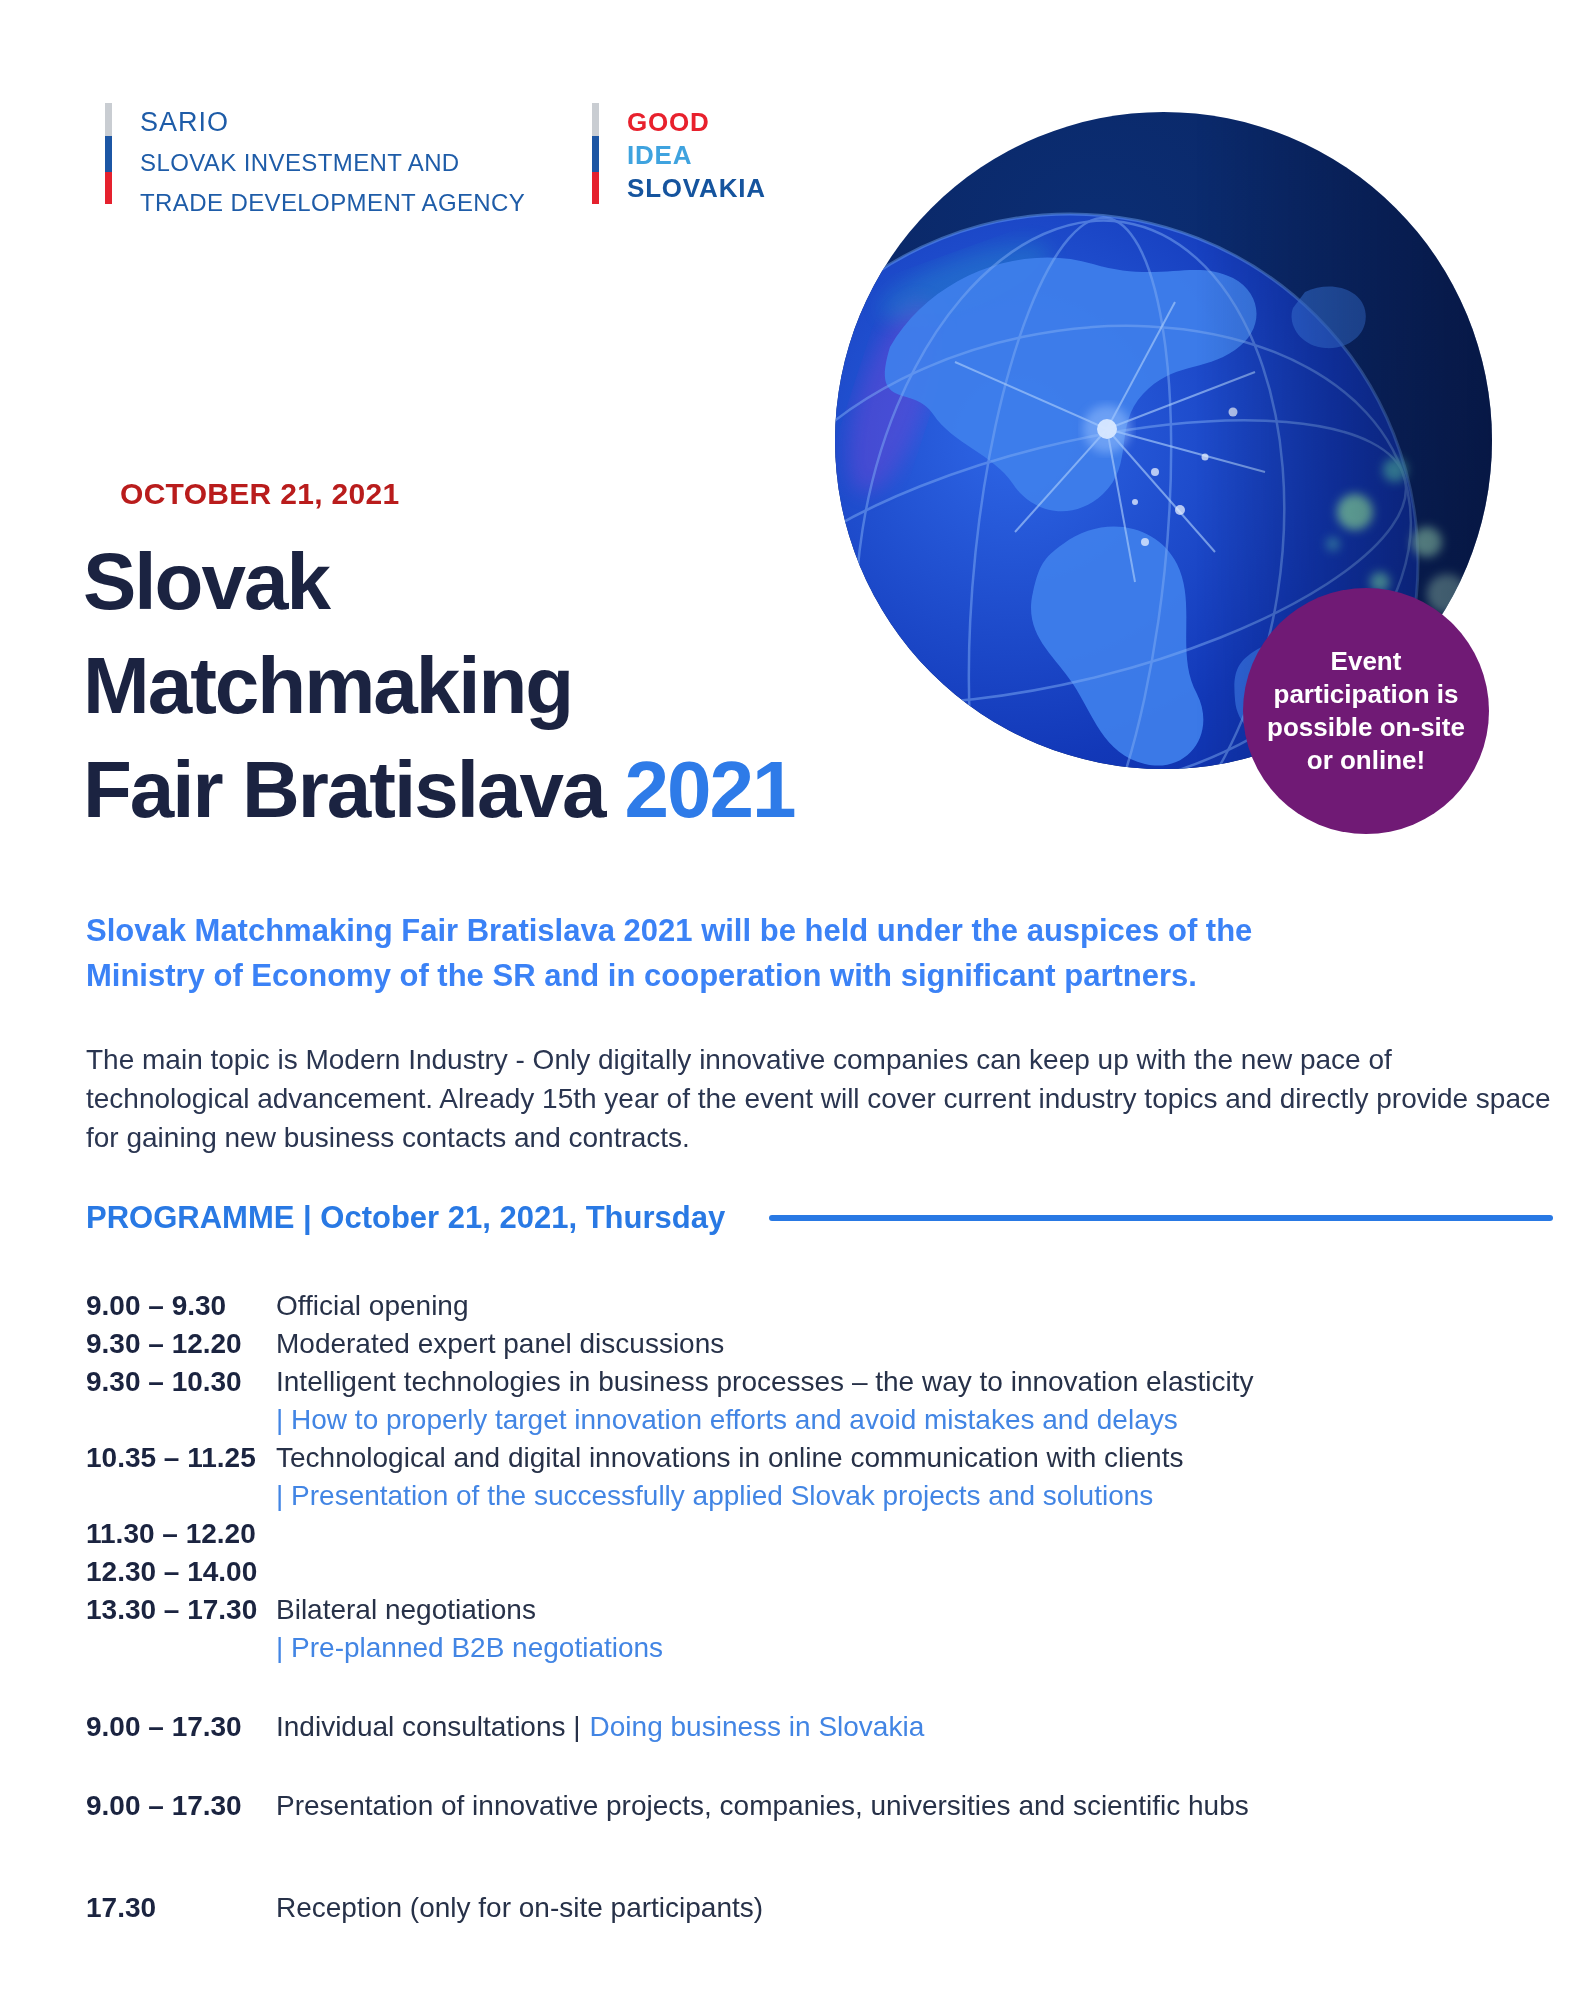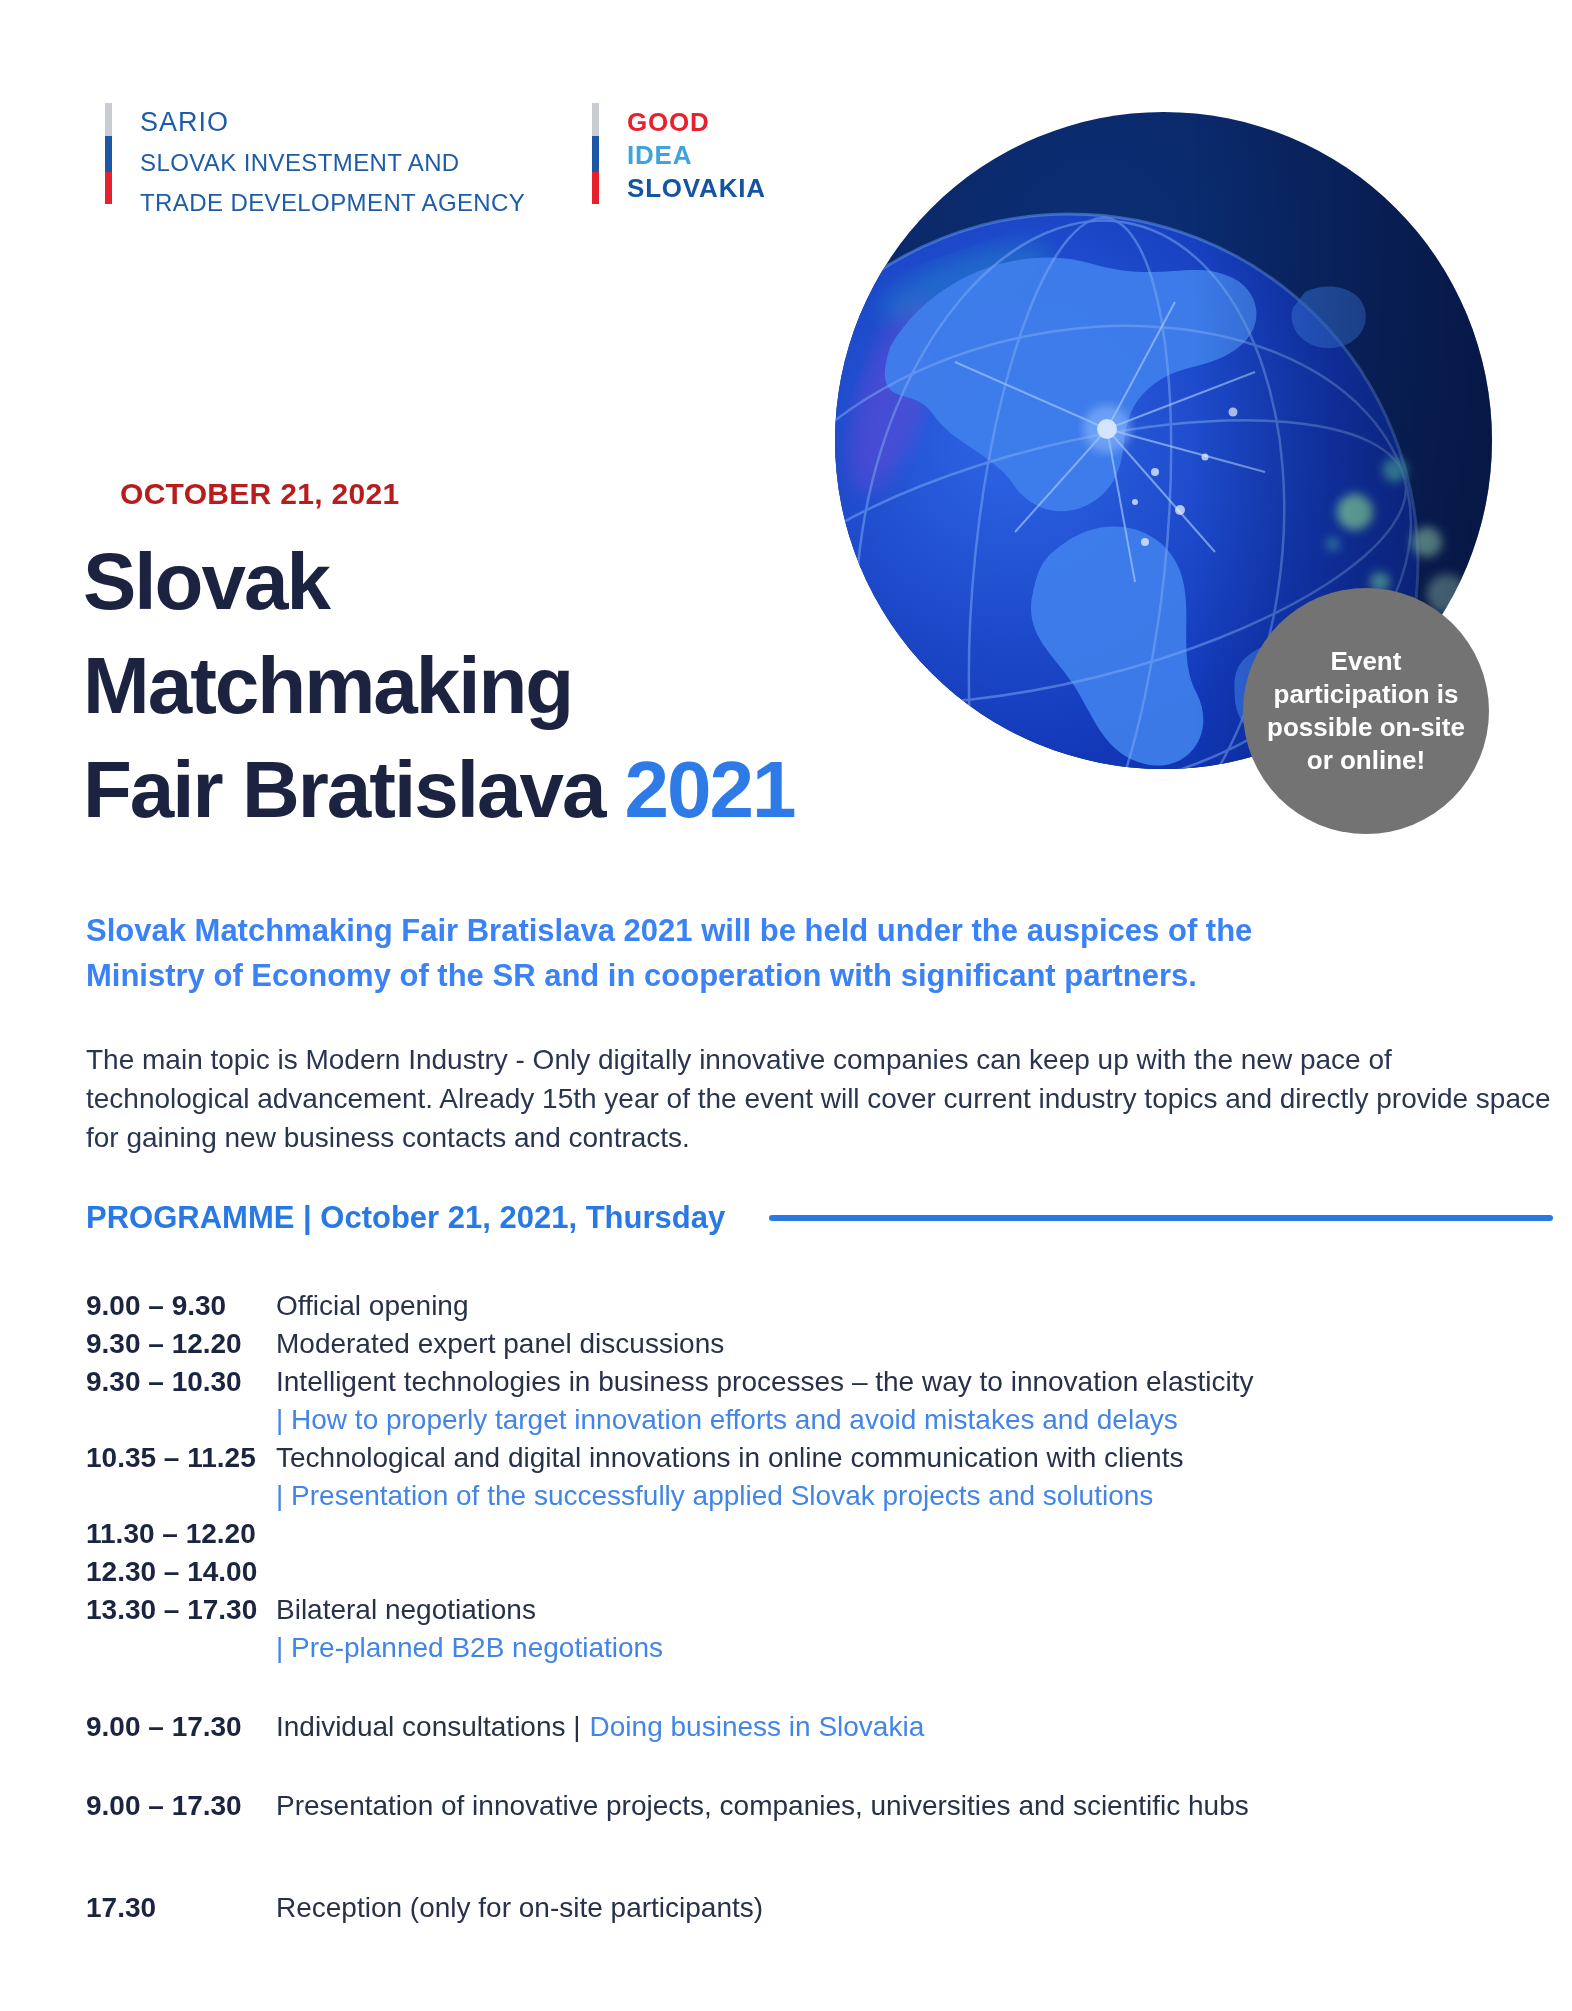--- a/index.html
+++ b/index.html
@@ -22,21 +22,21 @@
   .gis-good { color:#E8212D; }
   .gis-idea { color:#3FA3DF; }
   .gis-slovakia { color:#15549E; }
 
   
   .globe-wrap { position:absolute; left:835px; top:112px; width:657px; height:657px; }
   .globe-wrap svg { display:block; }
 
   
   .badge { position:absolute; left:1243px; top:588px; width:246px; height:246px;
-           border-radius:50%; background:#737373; display:flex; align-items:center; justify-content:center;
+           border-radius:50%; background:#701a75; display:flex; align-items:center; justify-content:center;
            text-align:center; color:#ffffff; font-weight:700; font-size:26px; line-height:33px;
            white-space:pre-line; z-index:3; }
 
   
   .hero-date { position:absolute; left:86px; top:477px; font-size:30px; font-weight:700;
                color:#b91c1c; letter-spacing:0.3px;margin-left:34px; }
   .hero-title { position:absolute; left:83px; top:530px; font-size:80px; font-weight:700;
                 color:#1B2341; line-height:104px; letter-spacing:-2px; }
   .hero-title .accent { color:#2E7BE8; margin-left:20px; }
 

